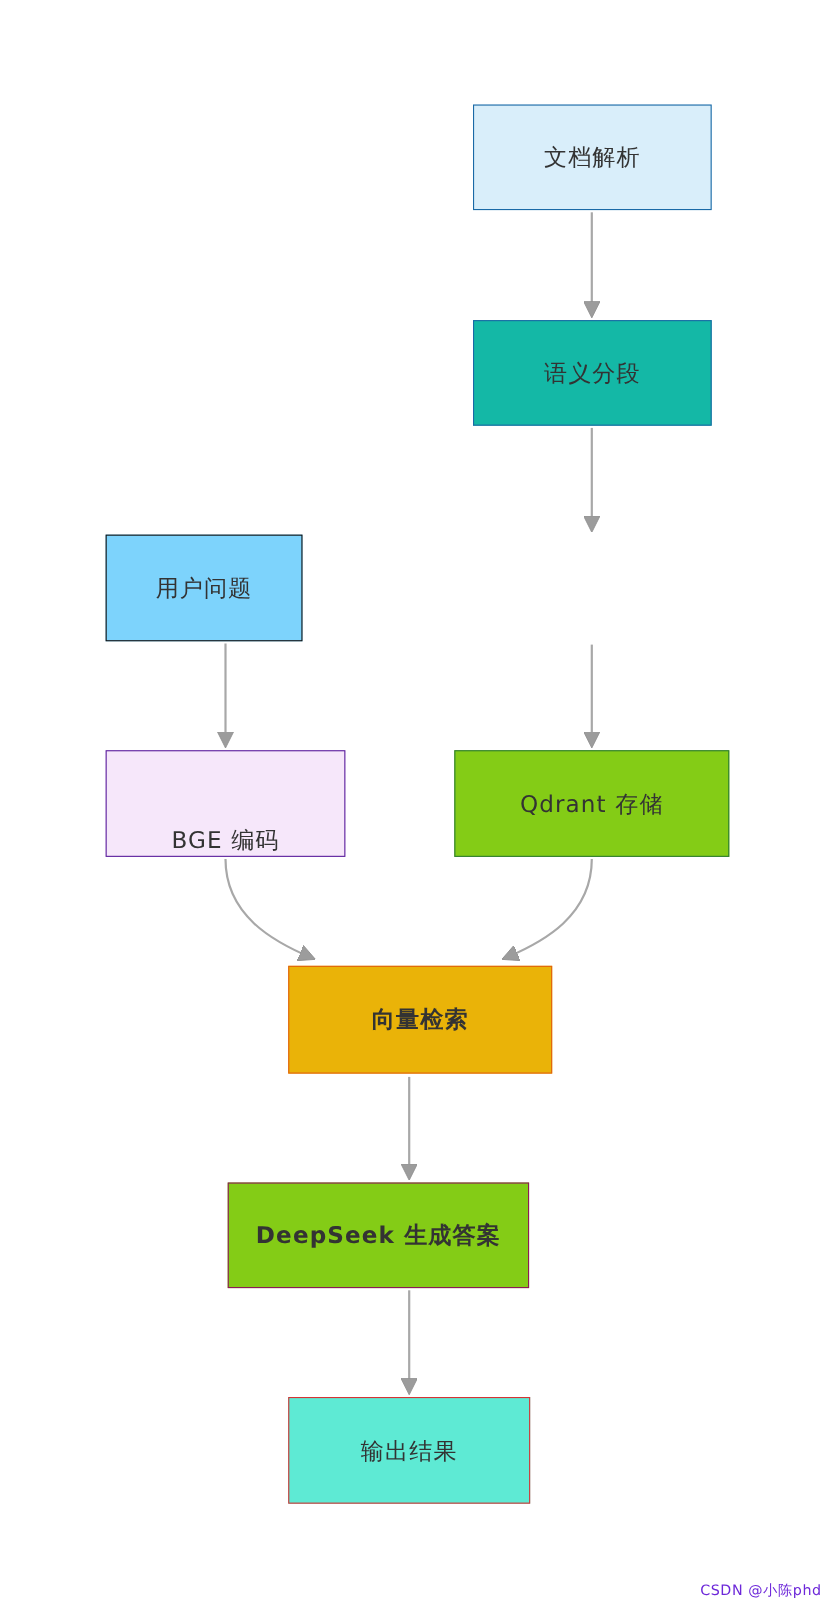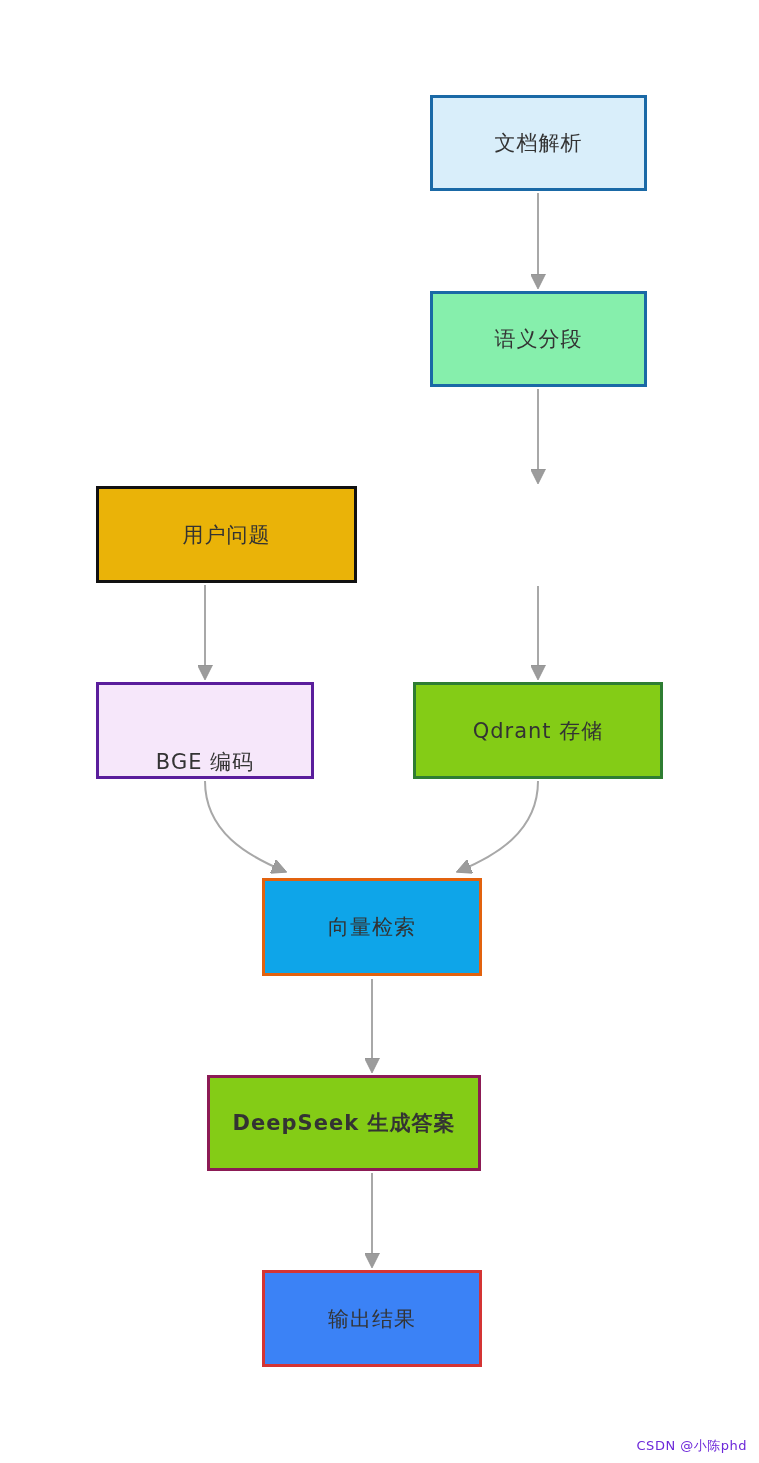--- a/index.html
+++ b/index.html
@@ -19,21 +19,21 @@
     pointer-events: none;
   }
   .edge {
     fill: none;
     stroke: #a8a8a8;
     stroke-width: 2;
   }
   .node {
     position: absolute;
     box-sizing: border-box;
-    border: 3px solid #a3a3a3;
+    border: 1px solid #a3a3a3;
     display: flex;
     align-items: center;
     justify-content: center;
     text-align: center;
     font-size: 21px;
     letter-spacing: 1px;
     color: #333333;
   }
   .node .label { white-space: nowrap; }
   .watermark {
@@ -63,44 +63,44 @@
     <path class="edge" d="M205,781 C205,832 248,856 284,871" marker-end="url(#arrowhead)"></path>
     <path class="edge" d="M538,781 C538,832 495,856 459,871" marker-end="url(#arrowhead)"></path>
     <path class="edge" d="M372,979 L372,1070" marker-end="url(#arrowhead)"></path>
     <path class="edge" d="M372,1173 L372,1265" marker-end="url(#arrowhead)"></path>
   </svg>
 
   <div class="node" style="left: 430px; top: 95px; width: 217px; height: 96px; background-color: rgb(217, 238, 250); border-color: rgb(26, 105, 166);">
     <span class="label">文档解析</span>
   </div>
 
-  <div class="node" style="left: 430px; top: 291px; width: 217px; height: 96px; background-color: #86efac; border-color: rgb(26, 105, 166);">
+  <div class="node" style="left: 430px; top: 291px; width: 217px; height: 96px; background-color: #14b8a6; border-color: rgb(26, 105, 166);">
     <span class="label">语义分段</span>
   </div>
 
 
-  <div class="node" style="left: 96px; top: 486px; width: 261px; height: 97px; background-color: #eab308; border-color: rgb(17, 17, 17);">
+  <div class="node" style="left: 96px; top: 486px; width: 179px; height: 97px; background-color: #7dd3fc; border-color: rgb(17, 17, 17);">
     <span class="label">用户问题</span>
   </div>
 
   <div class="node" style="left: 96px; top: 682px; width: 218px; height: 97px; background-color: rgb(246, 231, 250); border-color: rgb(90, 29, 156); align-items: flex-end;">
     <span class="label">BGE 编码</span>
   </div>
 
   <div class="node" style="left: 413px; top: 682px; width: 250px; height: 97px; background-color: #84cc16; border-color: rgb(46, 125, 50);">
     <span class="label">Qdrant 存储</span>
   </div>
 
-  <div class="node" style="left: 262px; top: 878px; width: 220px; height: 98px; background-color: #0ea5e9; border-color: rgb(226, 98, 14);">
+  <div class="node" style="left: 262px; top: 878px; width: 240px; height: 98px; background-color: #eab308; border-color: rgb(226, 98, 14); font-weight: bold;">
     <span class="label">向量检索</span>
   </div>
 
   <div class="node" style="left: 207px; top: 1075px; width: 274px; height: 96px; background-color: #84cc16; border-color: rgb(140, 27, 85); font-weight: bold;">
     <span class="label">DeepSeek 生成答案</span>
   </div>
 
-  <div class="node" style="left: 262px; top: 1270px; width: 220px; height: 97px; background-color: #3b82f6; border-color: rgb(212, 52, 52);">
+  <div class="node" style="left: 262px; top: 1270px; width: 220px; height: 97px; background-color: #5eead4; border-color: rgb(212, 52, 52);">
     <span class="label">输出结果</span>
   </div>
 
   <div class="watermark" style="color: #6d28d9;">CSDN @小陈phd</div>
 
 </div>
 
 </body></html>

